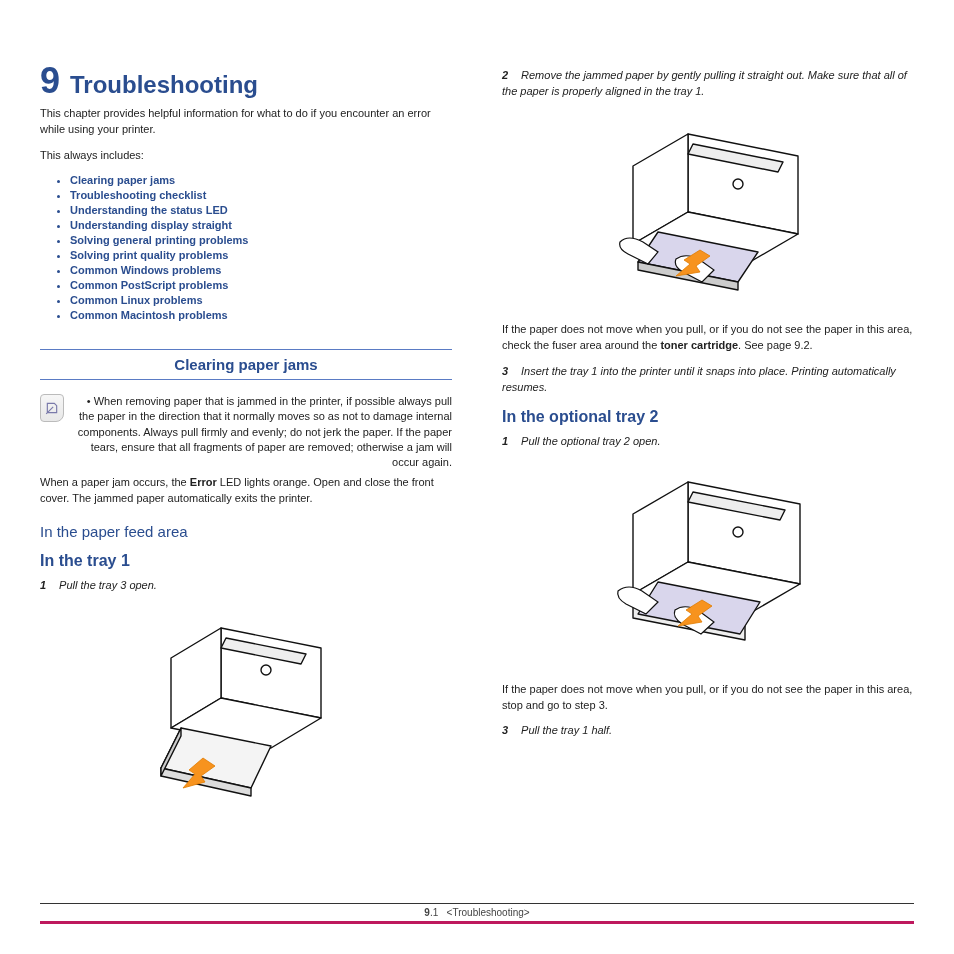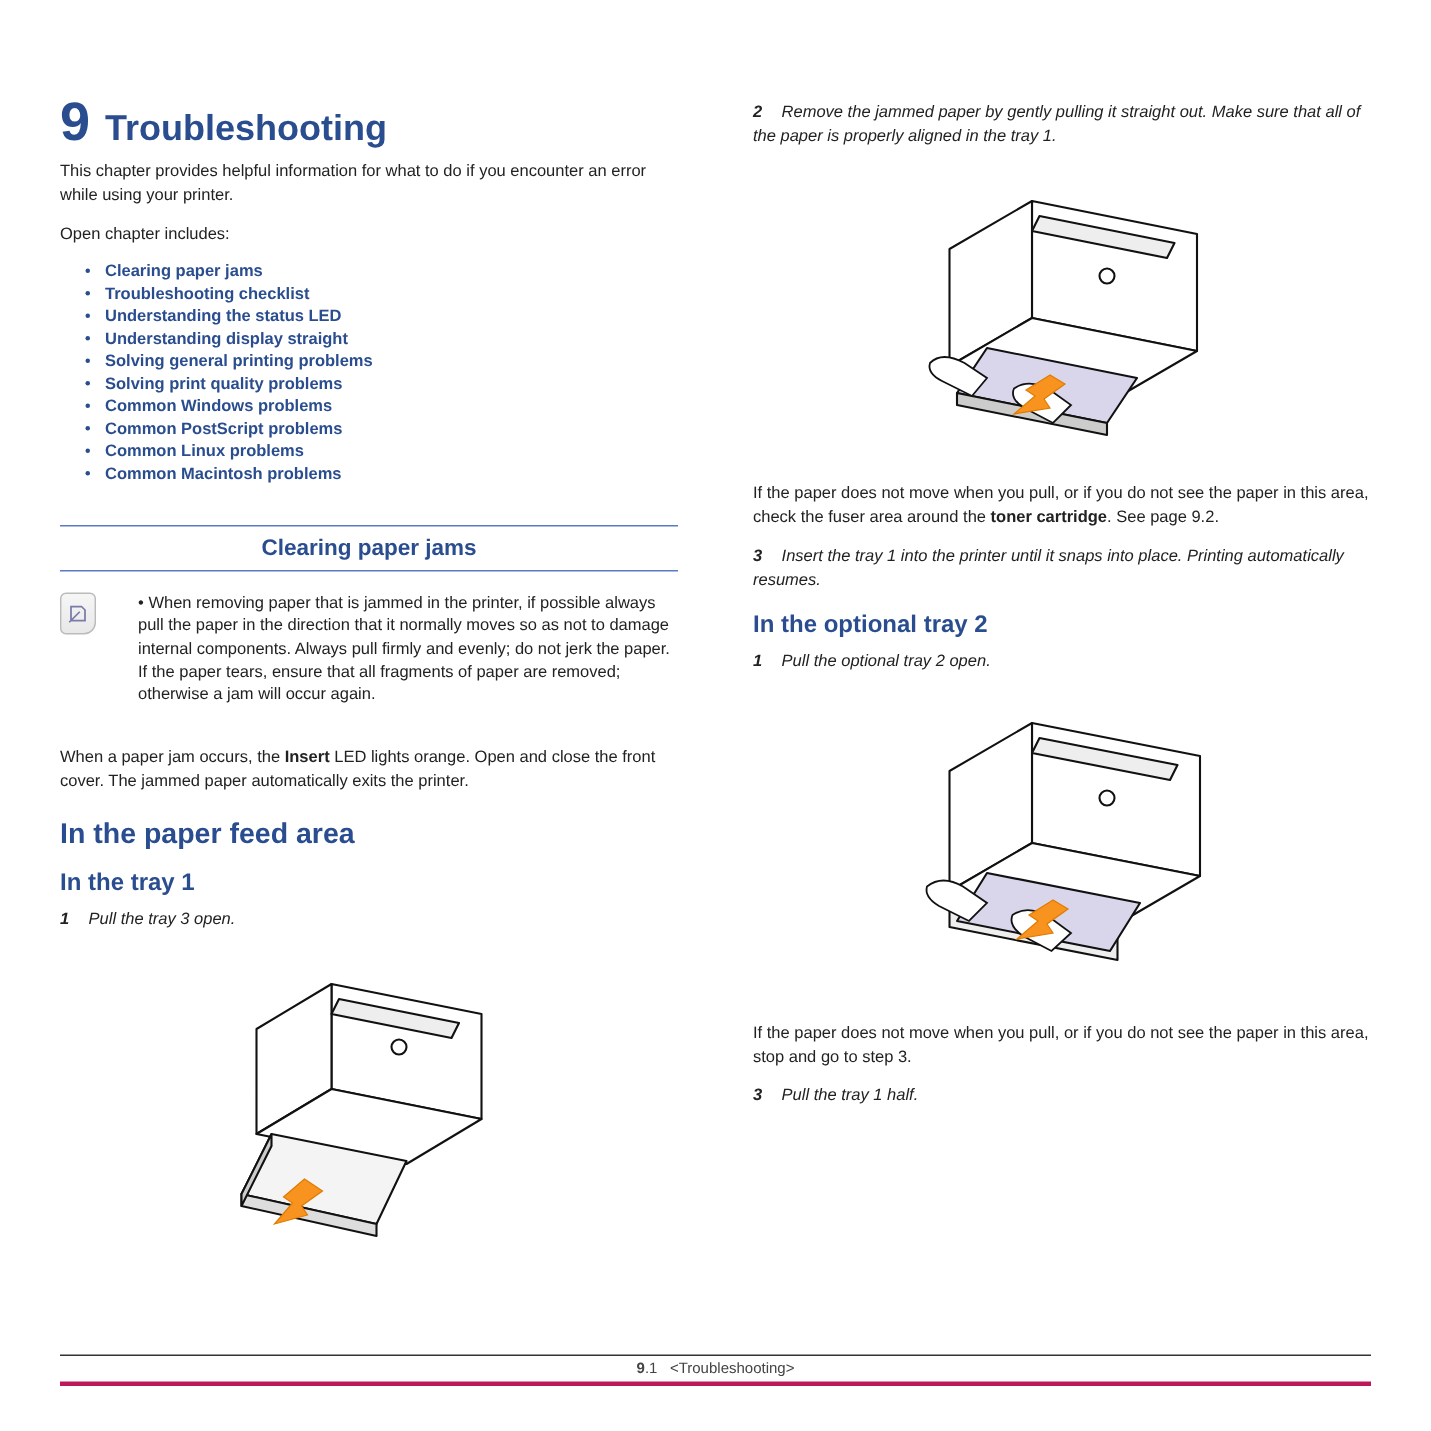--- a/index.html
+++ b/index.html
@@ -40,31 +40,31 @@
     font-weight: bold;
     font-size: 15px;
     text-align: center;
     border-top: 1px solid #5a7bc4;
     border-bottom: 1px solid #5a7bc4;
     padding: 6px 0;
     margin: 18px 0 14px 0;
   }
   .subhead {
     color: #2a4d8f;
-    font-weight: bold;
-    font-size: 19px;
+    font-weight: normal;
+    font-size: 15px;
     margin: 16px 0 10px 0;
   }
   .subhead2 {
     color: #2a4d8f;
     font-weight: bold;
     font-size: 16px;
     margin: 12px 0 8px 0;
   }
-  .note-box { display: flex; gap: 28px; margin: 6px 0 26px 0; align-items: flex-start; }
+  .note-box { display: flex; gap: 10px; margin: 6px 0 4px 0; align-items: flex-start; text-align: right; }
   .note-icon {
     width: 24px; height: 28px;
     border: 1px solid #bbb;
     border-radius: 4px 4px 8px 4px;
     display: flex; align-items: center; justify-content: center;
     flex-shrink: 0;
     background: linear-gradient(180deg,#f6f6f6,#e8e8e8);
   }
   .note-icon svg { width: 14px; height: 14px; }
   .note-text { font-size: 11px; line-height: 1.4; }
@@ -95,21 +95,21 @@
 
 <div class="columns">
 
   <div class="col">
     <div style="display:flex;align-items:baseline;gap:10px;">
       <span class="chapter-num">9</span>
       <span class="chapter-title">Troubleshooting</span>
     </div>
 
     <p>This chapter provides helpful information for what to do if you encounter an error while using your printer.</p>
-    <p>Open chapter includes:</p>
+    <p>This always includes:</p>
 
     <ul class="toc-list">
       <li>Clearing paper jams</li>
       <li>Troubleshooting checklist</li>
       <li>Understanding the status LED</li>
       <li>Understanding display straight</li>
       <li>Solving general printing problems</li>
       <li>Solving print quality problems</li>
       <li>Common Windows problems</li>
       <li>Common PostScript problems</li>
@@ -122,21 +122,21 @@
     <div class="note-box">
       <div class="note-icon">
         <svg viewBox="0 0 24 24">
             <path d="M4 4 L16 4 L20 8 L20 20 L4 20 Z M2 22 L14 10" stroke="#7a7aaa" stroke-width="2" fill="none"></path>
           </svg>
       </div>
       <div class="note-text">When removing paper that is jammed in the printer, if possible always pull the paper in the direction that it normally moves so as not to damage internal components. Always pull firmly and evenly; do not jerk the paper. If the paper tears, ensure that all fragments of paper are removed; otherwise a jam will occur again.</div>
     </div>
 
     <p>
-      <span>When a paper jam occurs, the </span><span class="bold">Insert</span><span> LED lights orange. Open and close the front cover. The jammed paper automatically exits the printer.</span>
+      <span>When a paper jam occurs, the </span><span class="bold">Error</span><span> LED lights orange. Open and close the front cover. The jammed paper automatically exits the printer.</span>
     </p>
 
     <div class="subhead">In the paper feed area</div>
     <div class="subhead2">In the tray 1</div>
 
     <p class="step">
       <span class="step-num">1</span>
       <span>Pull the tray 3 open.</span>
     </p>
 

